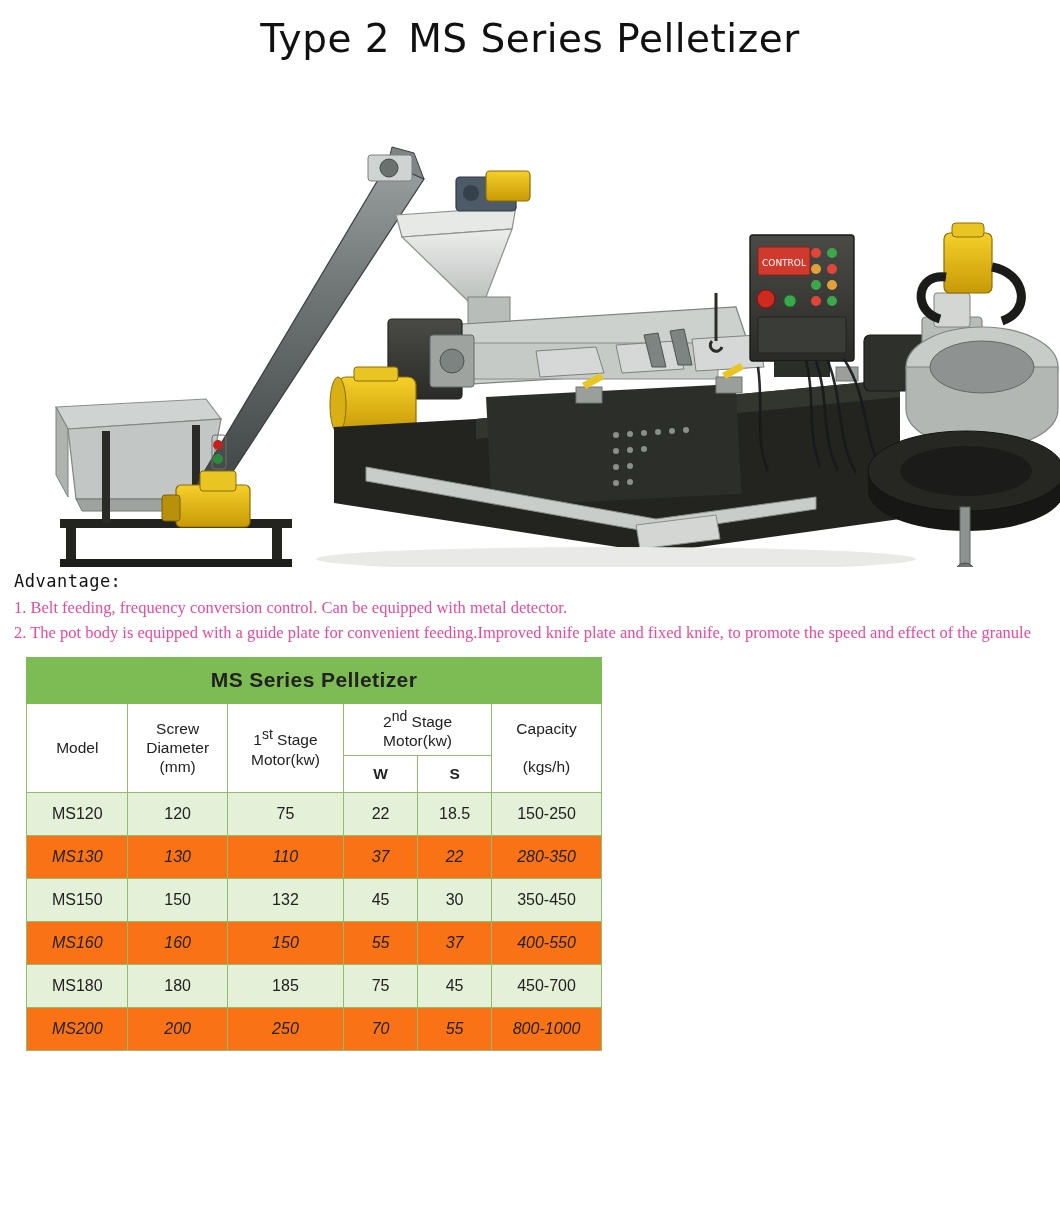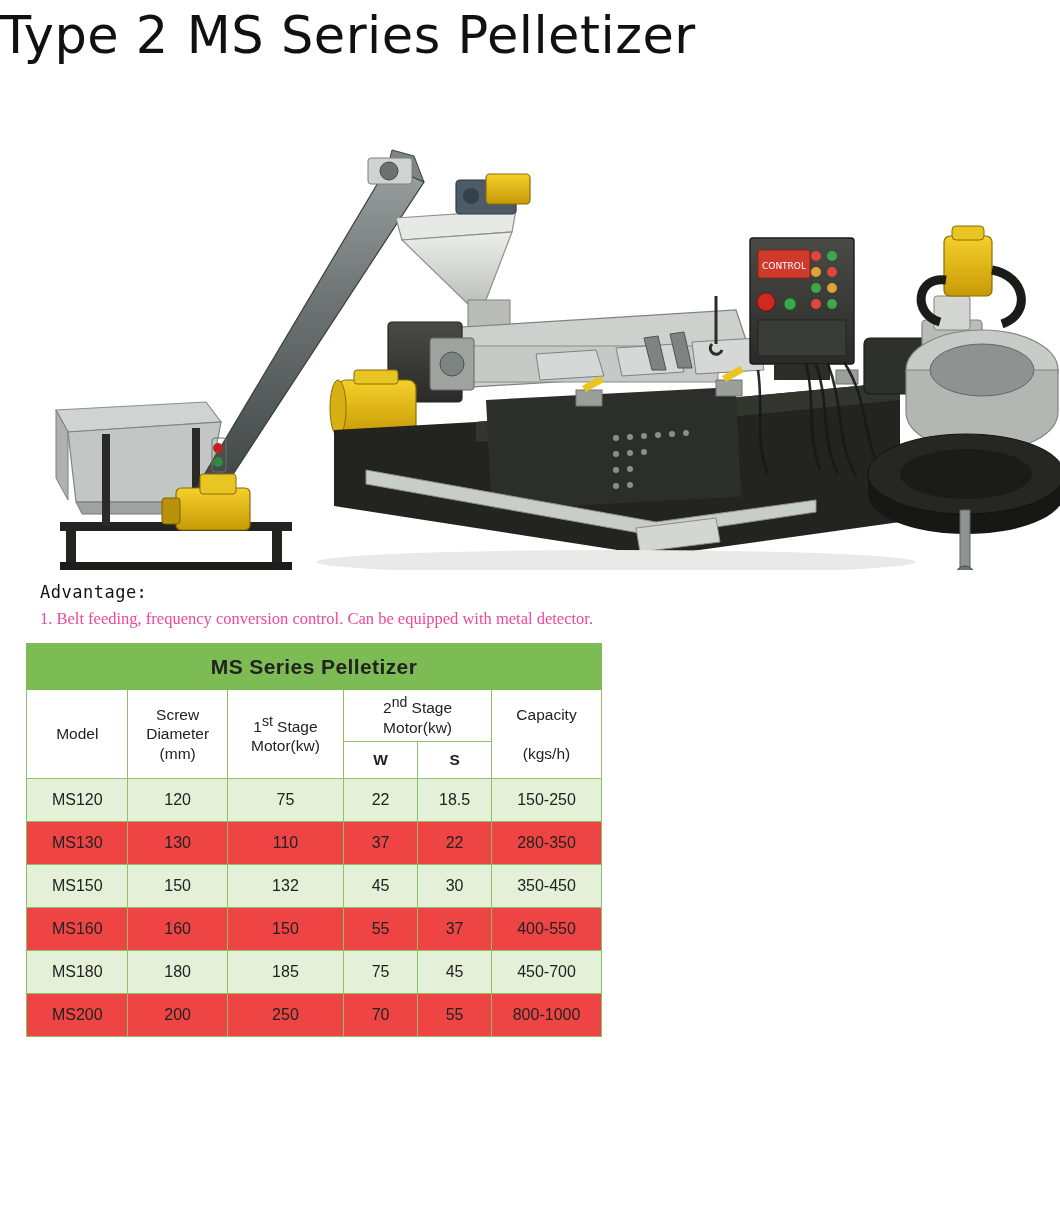--- a/index.html
+++ b/index.html
@@ -16,46 +16,47 @@
     overflow: hidden;
   }
   .page {
     width: 1060px;
     height: 1206px;
     position: relative;
   }
 
   
   .title {
+    text-align: center;
     font-family: "DejaVu Sans", sans-serif;
-    font-size: 51px;
+    font-size: 39px;
     font-weight: 400;
     letter-spacing: 0.5px;
     color: #111;
-    padding-top: 8px;
+    padding-top: 18px;
     line-height: 1.1;
   }
   .title .gap { display: inline-block; width: 18px; }
 
   
   .photo {
     position: relative;
     width: 1060px;
     height: 500px;
     margin-top: 6px;
     background: #ffffff;
     overflow: hidden;
     padding-left: 16px;
   }
   .photo svg { display: block; }
 
   
   .adv-wrap {
-    padding: 0 40px;
-    margin-top: 12px;
+    padding: 0 14px;
+    margin-top: 4px;
   }
   .adv-title {
     font-family: "DejaVu Sans Mono", monospace;
     font-size: 17px;
     letter-spacing: 0.5px;
     color: #111;
     margin-bottom: 5px;
   }
   .adv-line {
     font-family: Liberation Serif, serif;
@@ -100,21 +101,21 @@
     line-height: 1.25;
     padding: 4px 2px;
   }
   .hdr sup { font-size: 14px; vertical-align: super; }
   .sub-hdr {
     background: #ffffff;
     font-size: 15.5px;
     height: 34px;
   }
   tr.row-alt td { background: #e4f0d8; }
-  tr.row-plain td { background: #ef4444; }
+  tr.row-plain td { background: #f97316; font-style: italic; }
   table.spec td.data {
     font-size: 16px;
     height: 38px;
     padding: 2px 13px;
   }
   .col-model { width: 96px; }
   .col-screw { width: 94px; }
   .col-stage1 { width: 110px; }
   .col-w { width: 70px; }
   .col-s { width: 70px; }
@@ -308,20 +309,21 @@
         <path d="M696 274 a6 6 0 1 0 10 6" stroke="#2b2c28" stroke-width="3" fill="none"></path>
       </g>
 
       <ellipse cx="600" cy="492" rx="300" ry="12" fill="#e9eae8"></ellipse>
     </svg>
   </div>
 
   <div class="adv-wrap">
     <div class="adv-title">Advantage:</div>
     <div class="adv-line">1. Belt feeding, frequency conversion control. Can be equipped with metal detector.</div>
+    <div class="adv-line">2. The pot body is equipped with a guide plate for convenient feeding.Improved knife plate and fixed knife, to promote the speed and effect of the granule</div>
   </div>
 
   <div class="table-wrap">
     <table class="spec">
       <colgroup>
         <col class="col-model">
           <col class="col-screw">
           <col class="col-stage1">
         <col class="col-w">
           <col class="col-s">

